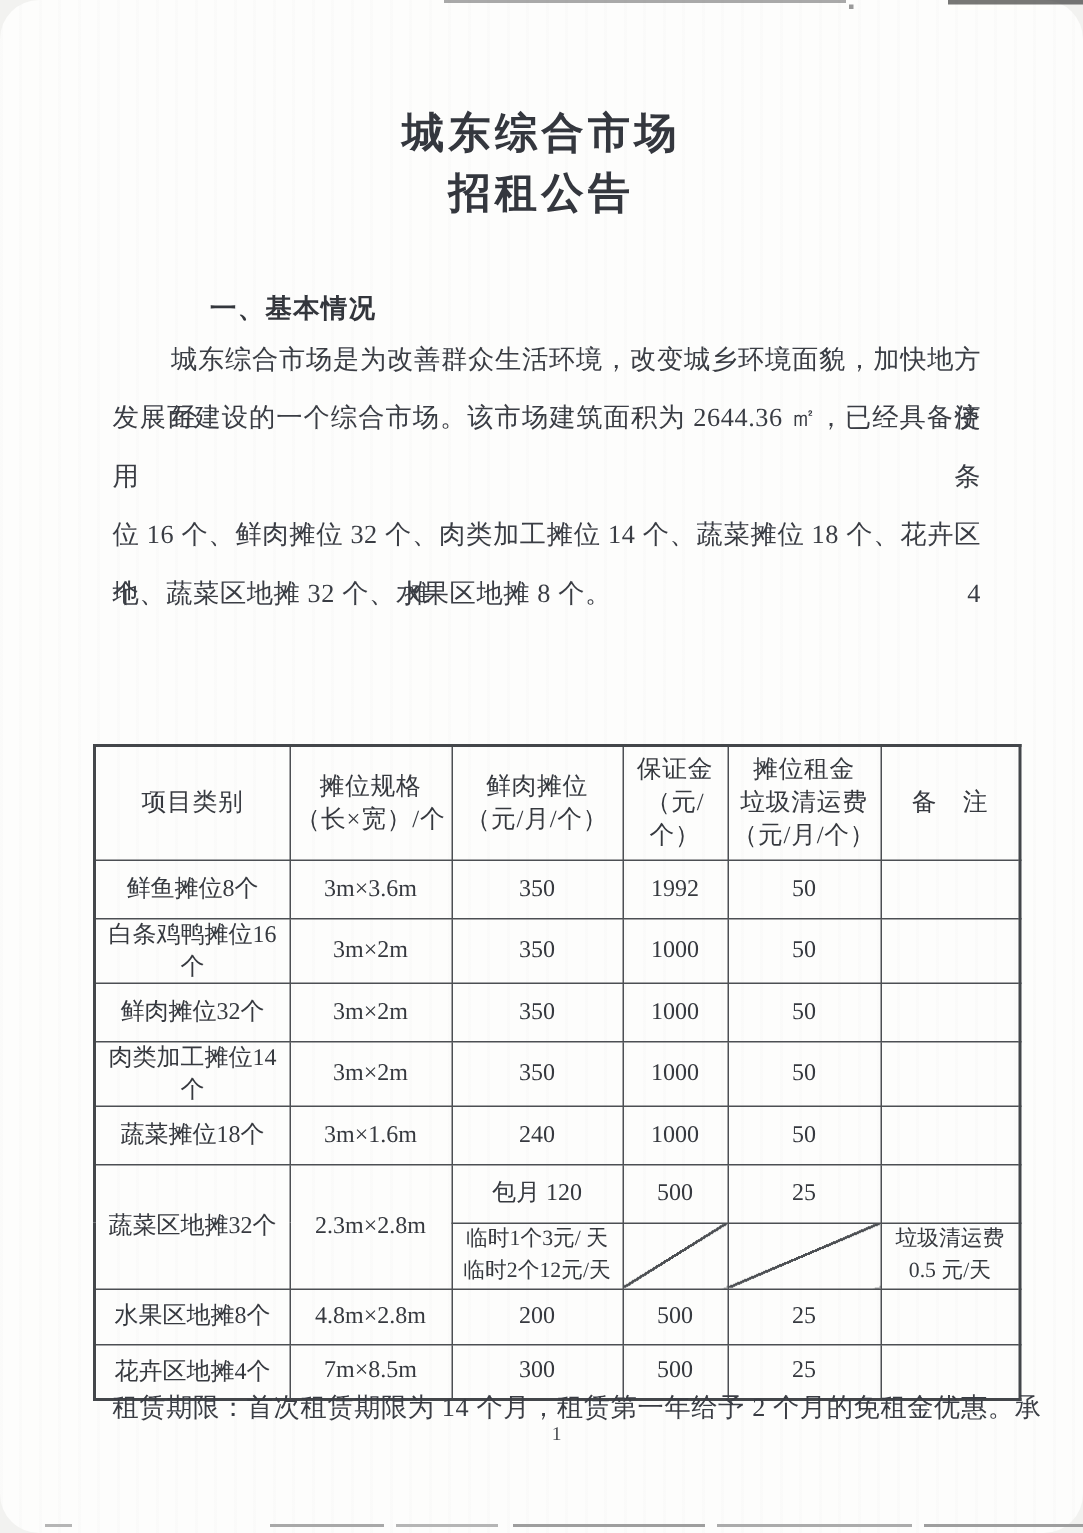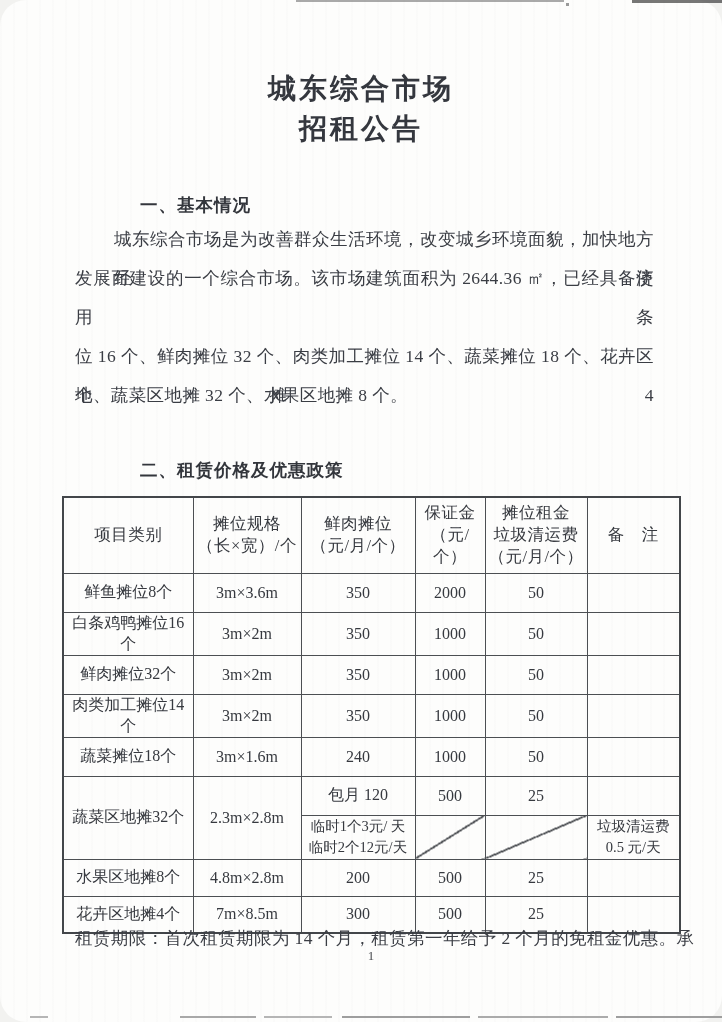--- a/index.html
+++ b/index.html
@@ -136,21 +136,20 @@
   <div class="para para-1">
     <div class="line indent jfull">城东综合市场是为改善群众生活环境，改变城乡环境面貌，加快地方经济</div>
     <div class="line jfull">发展而建设的一个综合市场。该市场建筑面积为 2644.36 ㎡，已经具备使用条</div>
   </div>
 
   <div class="para para-2">
     <div class="line jfull">位 16 个、鲜肉摊位 32 个、肉类加工摊位 14 个、蔬菜摊位 18 个、花卉区地摊 4</div>
     <div class="line">个、蔬菜区地摊 32 个、水果区地摊 8 个。</div>
   </div>
 
-  <div class="heading h-price">二、租赁价格及优惠政策</div>
 
   <table class="pricing">
     <colgroup>
       <col style="width:130px">
         <col style="width:108px">
         <col style="width:114px">
       <col style="width:70px">
         <col style="width:102px">
         <col style="width:93px">
     </colgroup>
@@ -178,21 +177,21 @@
       </th>
       <th>
             <span class="hl">备　注</span>
           </th>
     </tr>
 
     <tr class="rr">
       <td>鲜鱼摊位8个</td>
       <td>3m×3.6m</td>
       <td>350</td>
-      <td>2000</td>
+      <td>1992</td>
       <td>50</td>
       <td></td>
     </tr>
     <tr class="rr">
       <td>白条鸡鸭摊位16个</td>
       <td>3m×2m</td>
       <td>350</td>
       <td>1000</td>
       <td>50</td>
       <td></td>

